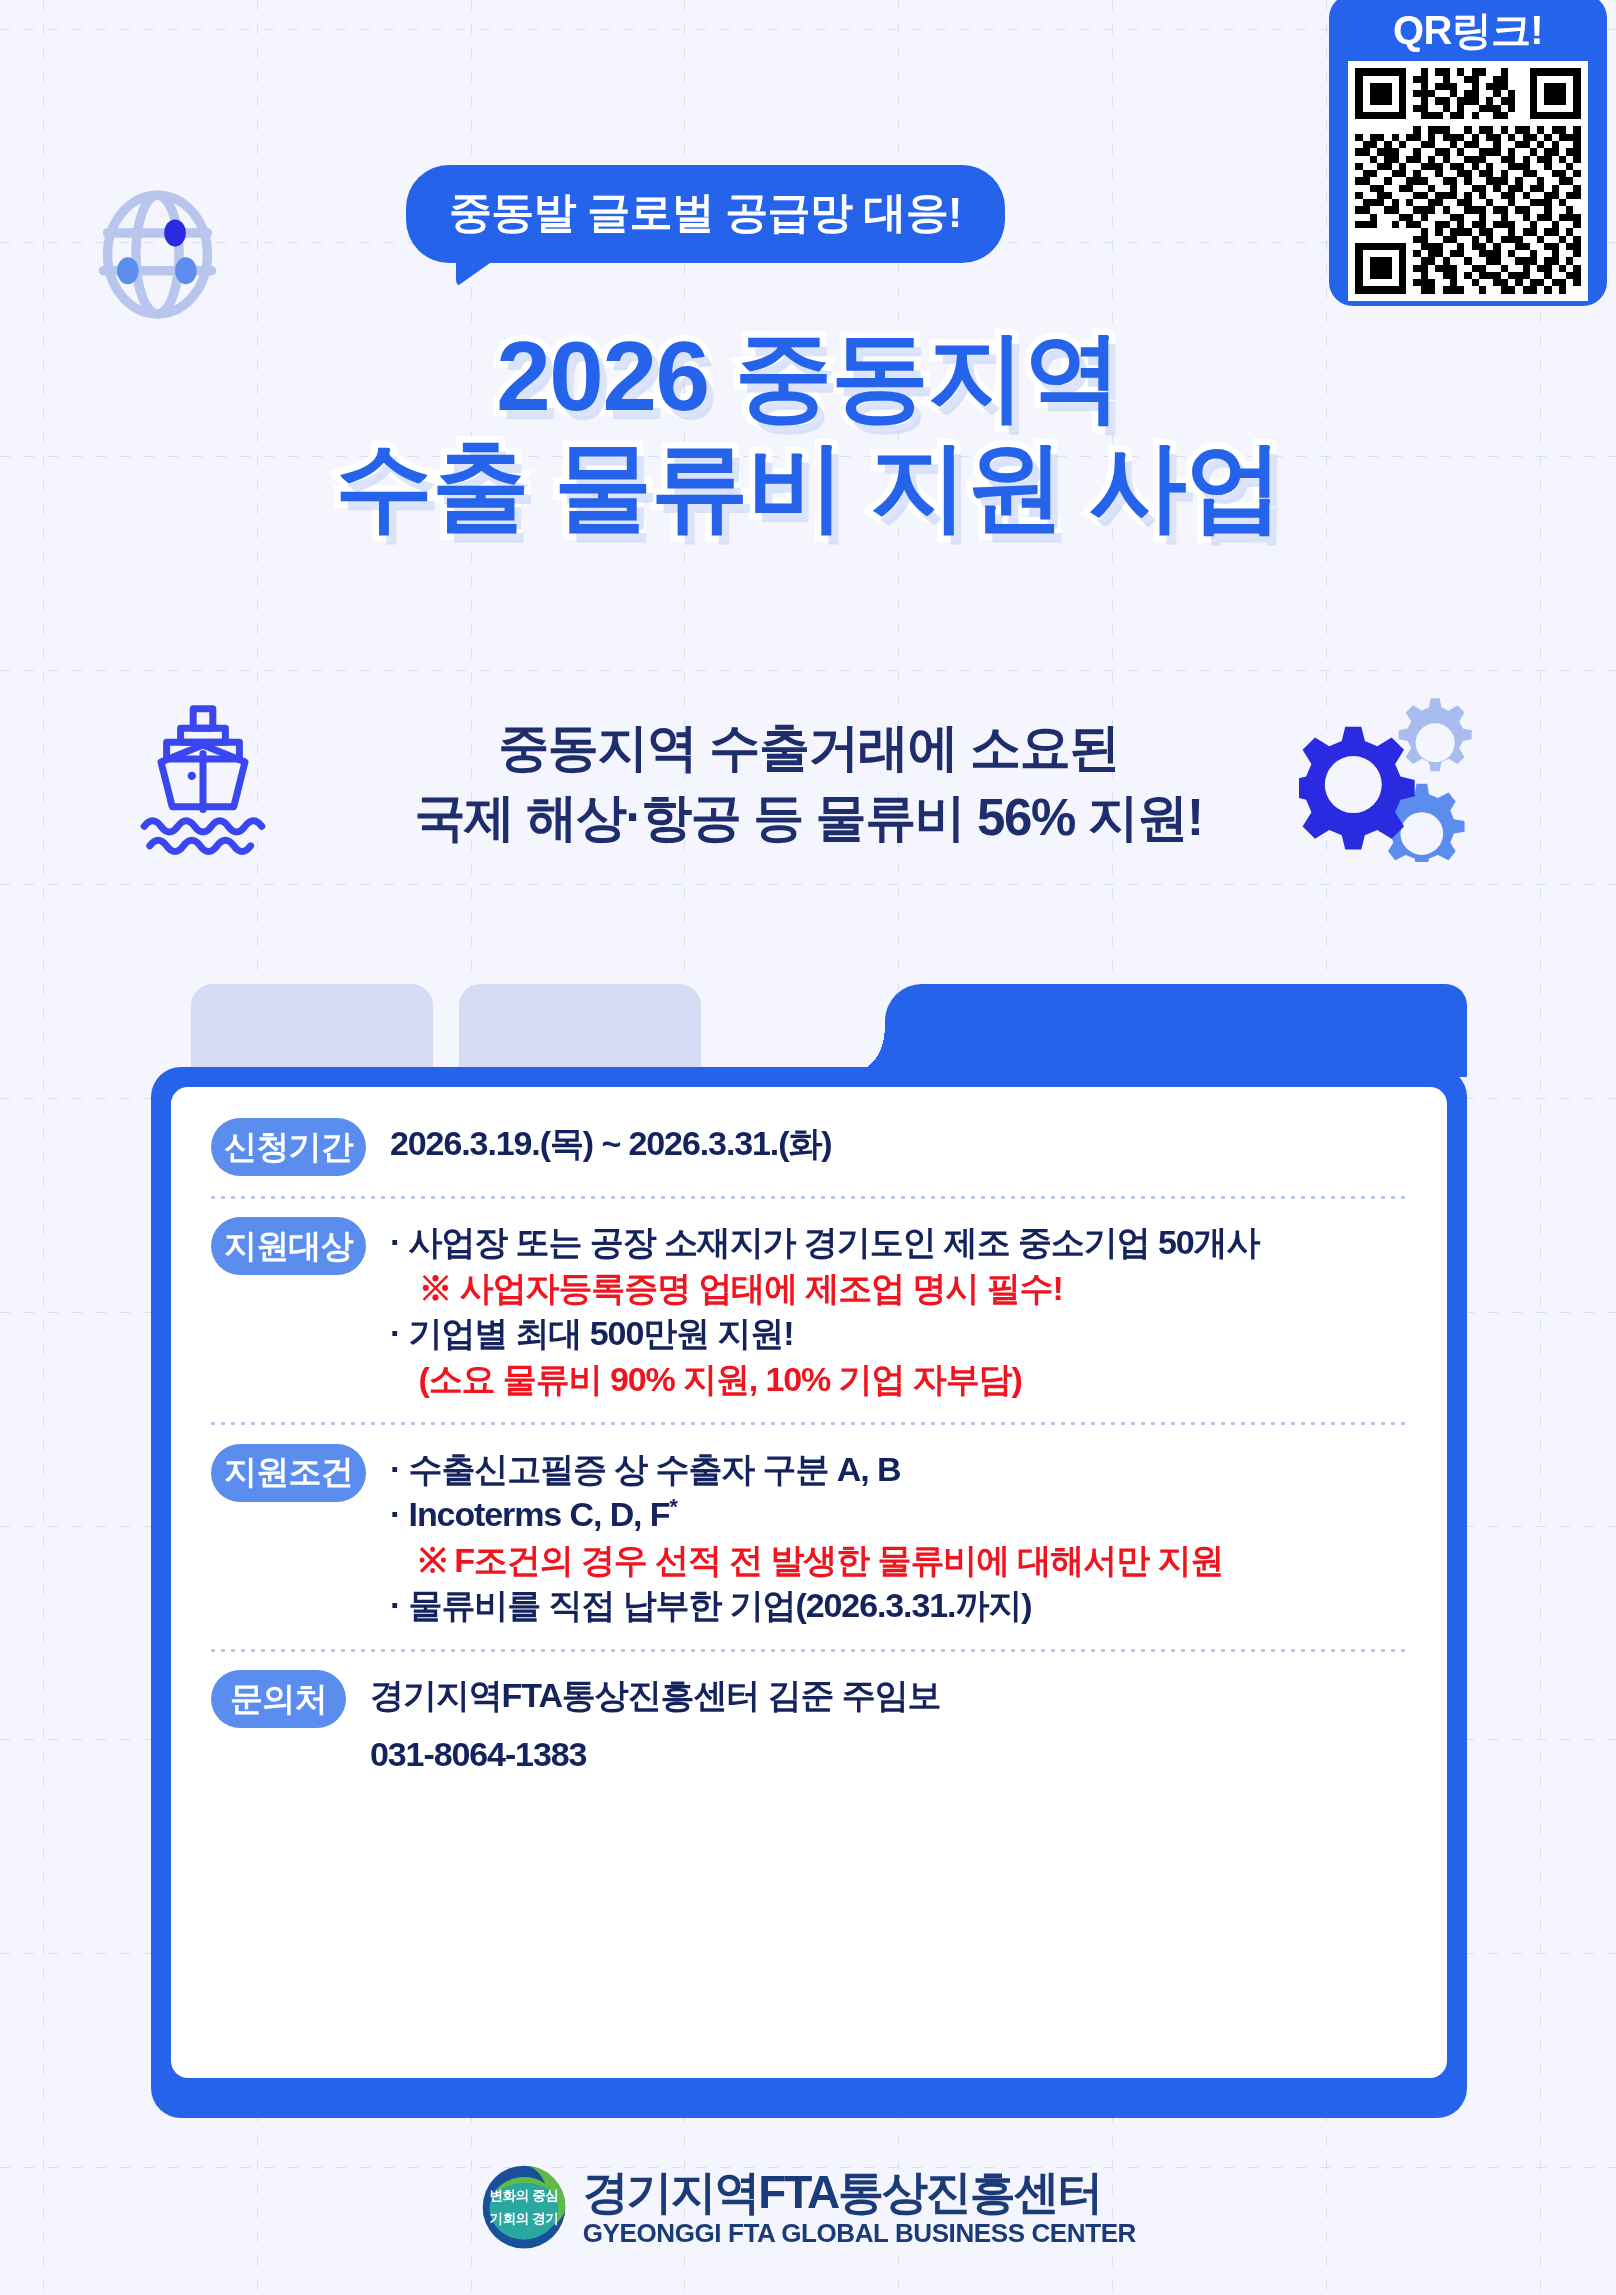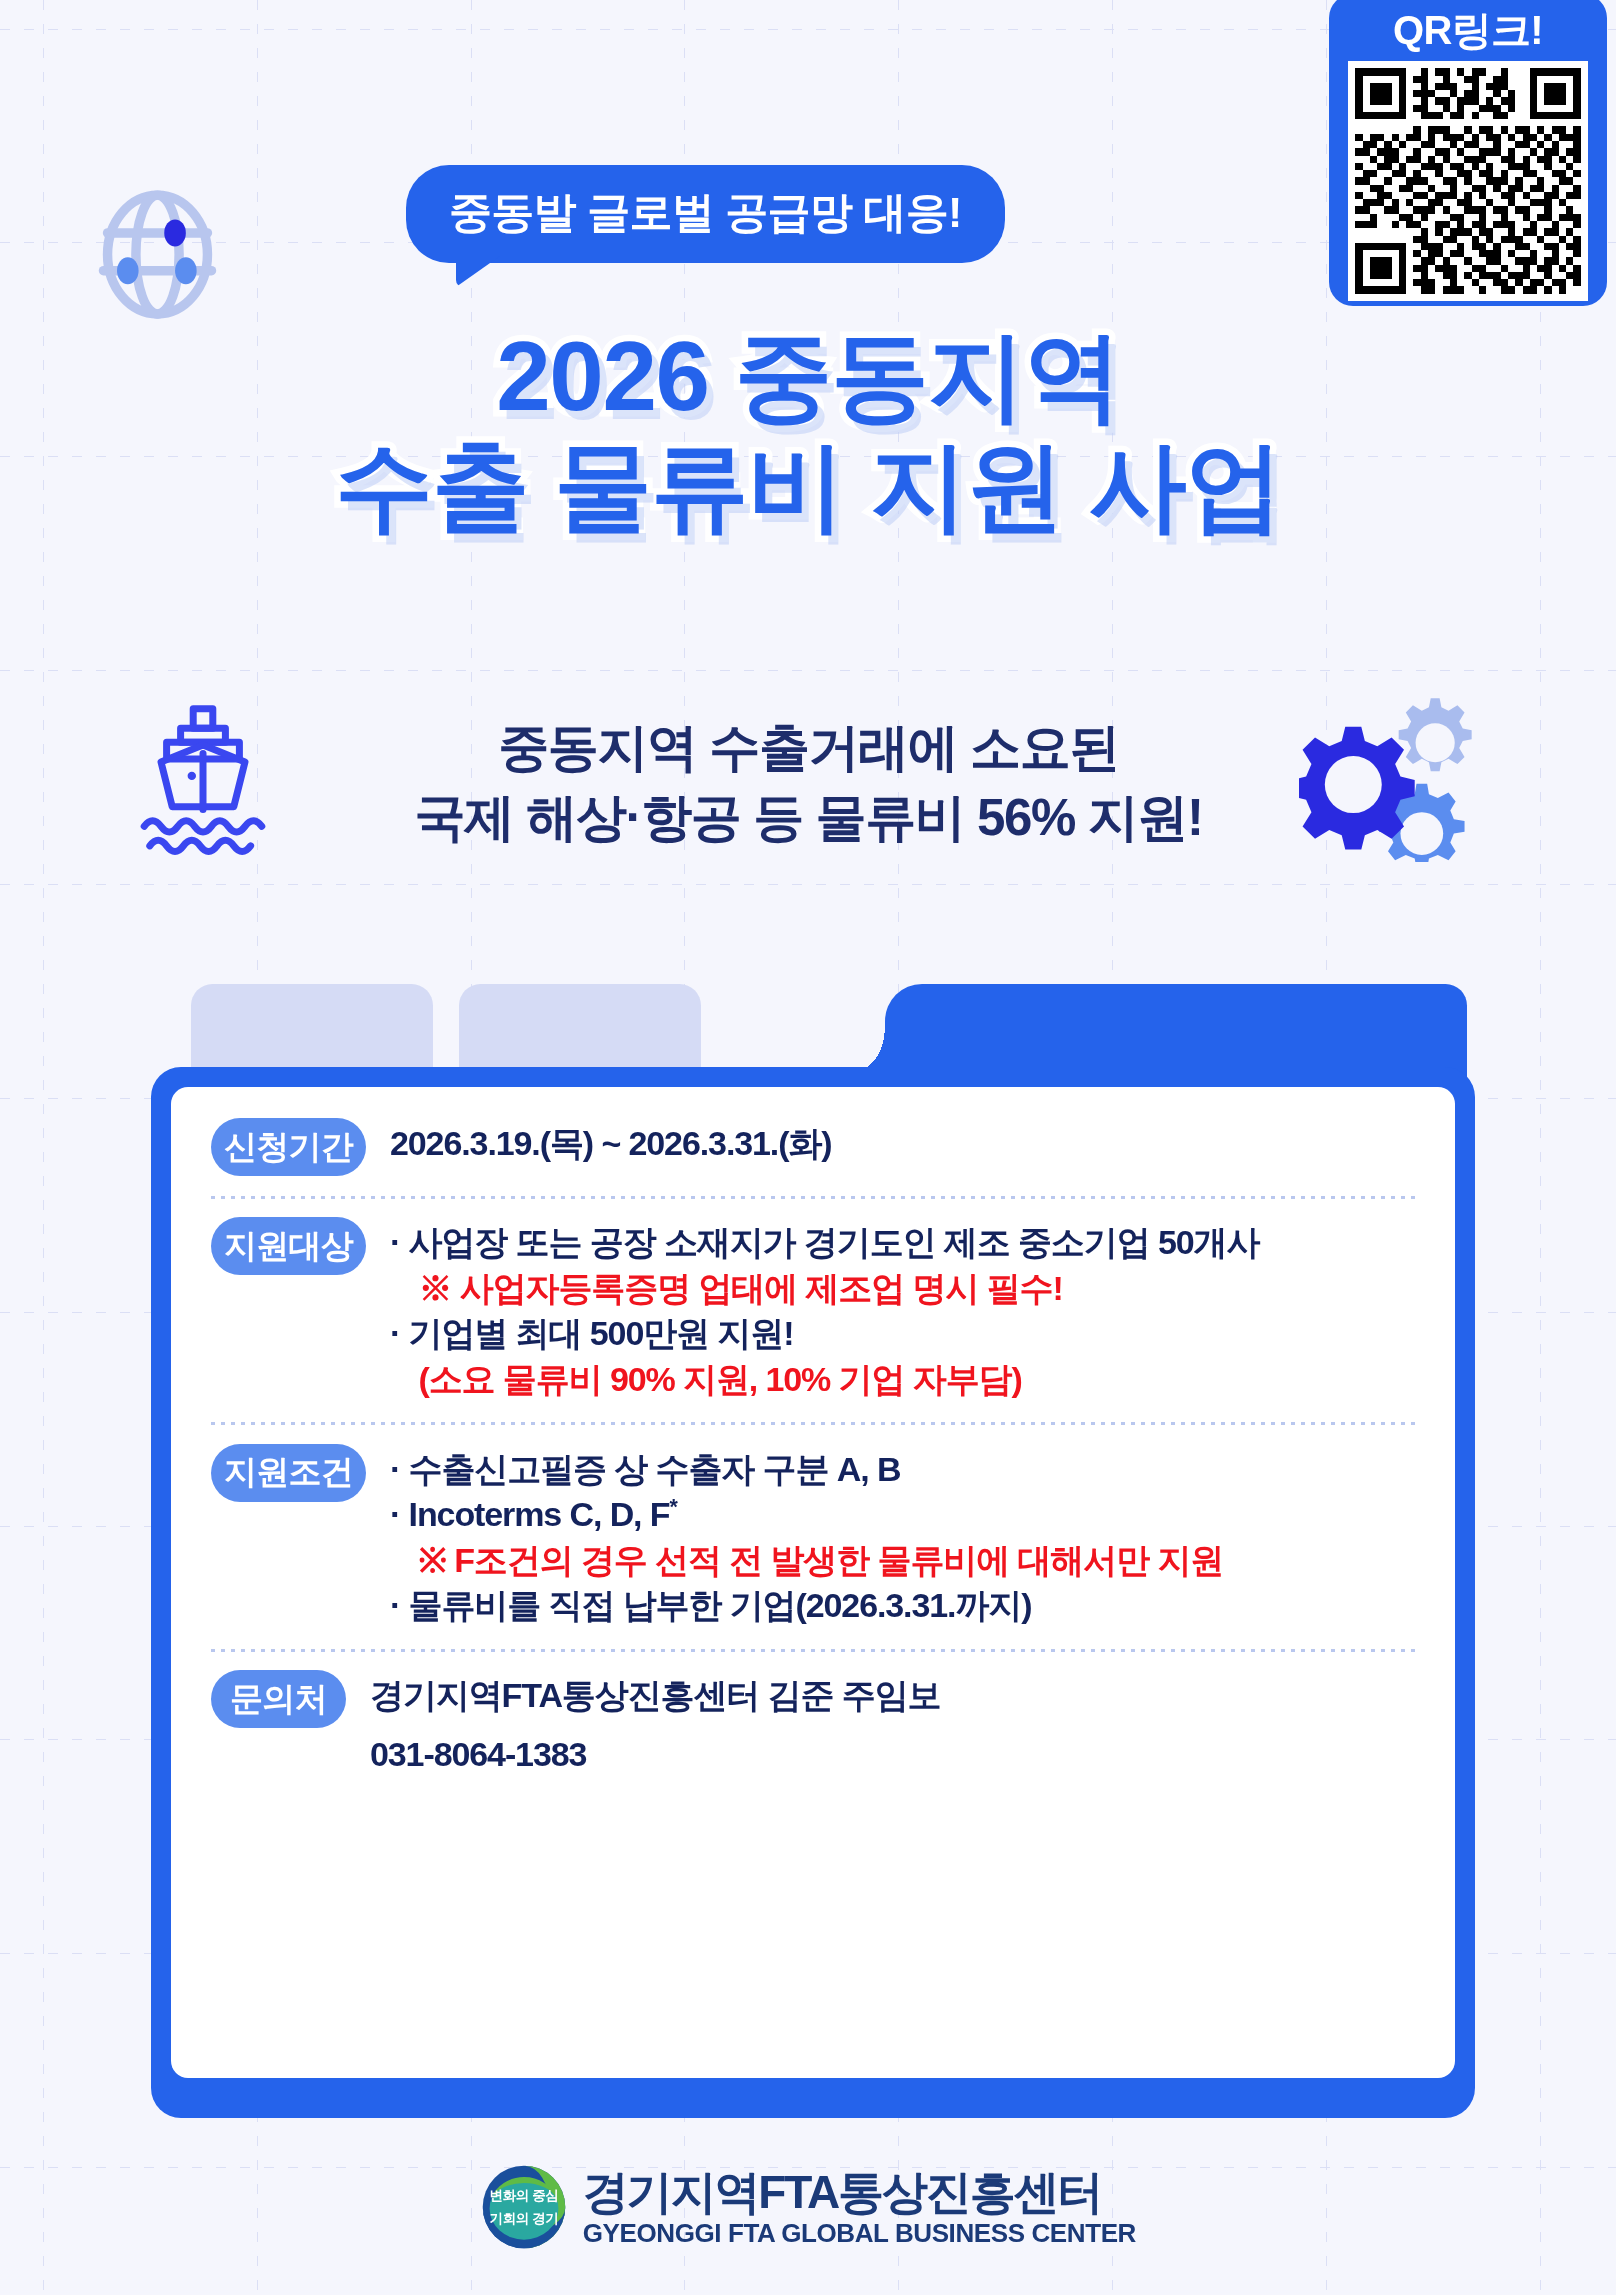--- a/index.html
+++ b/index.html
@@ -93,21 +93,21 @@
   #tab-2{left:308px;width:242px;}
   #tab-3{left:734px;width:582px;height:93px;background:#2563eb;
          border-radius:37px 21.4px 0 0;}
   #tab-3:before{
     content:"";position:absolute;left:-44px;bottom:0;width:44px;height:44px;
     background:
       radial-gradient(circle at 0 0, rgba(0,0,0,0) 0 43px, #2563eb 43px 100%);
   }
   #card-outer{
     position:absolute;left:0;top:83px;width:1316px;height:1051px;
-    background:#2563eb;border-radius:30px;padding-left:8px;
+    background:#2563eb;border-radius:30px;
   }
   #card-inner{
     position:absolute;left:20px;top:20px;right:20px;bottom:40px;
     background:#fff;border-radius:17px;
     padding:31px 40px 0 40px;box-sizing:border-box;
   }
 
   
   .row{display:flex;align-items:flex-start;}
   .pill{

